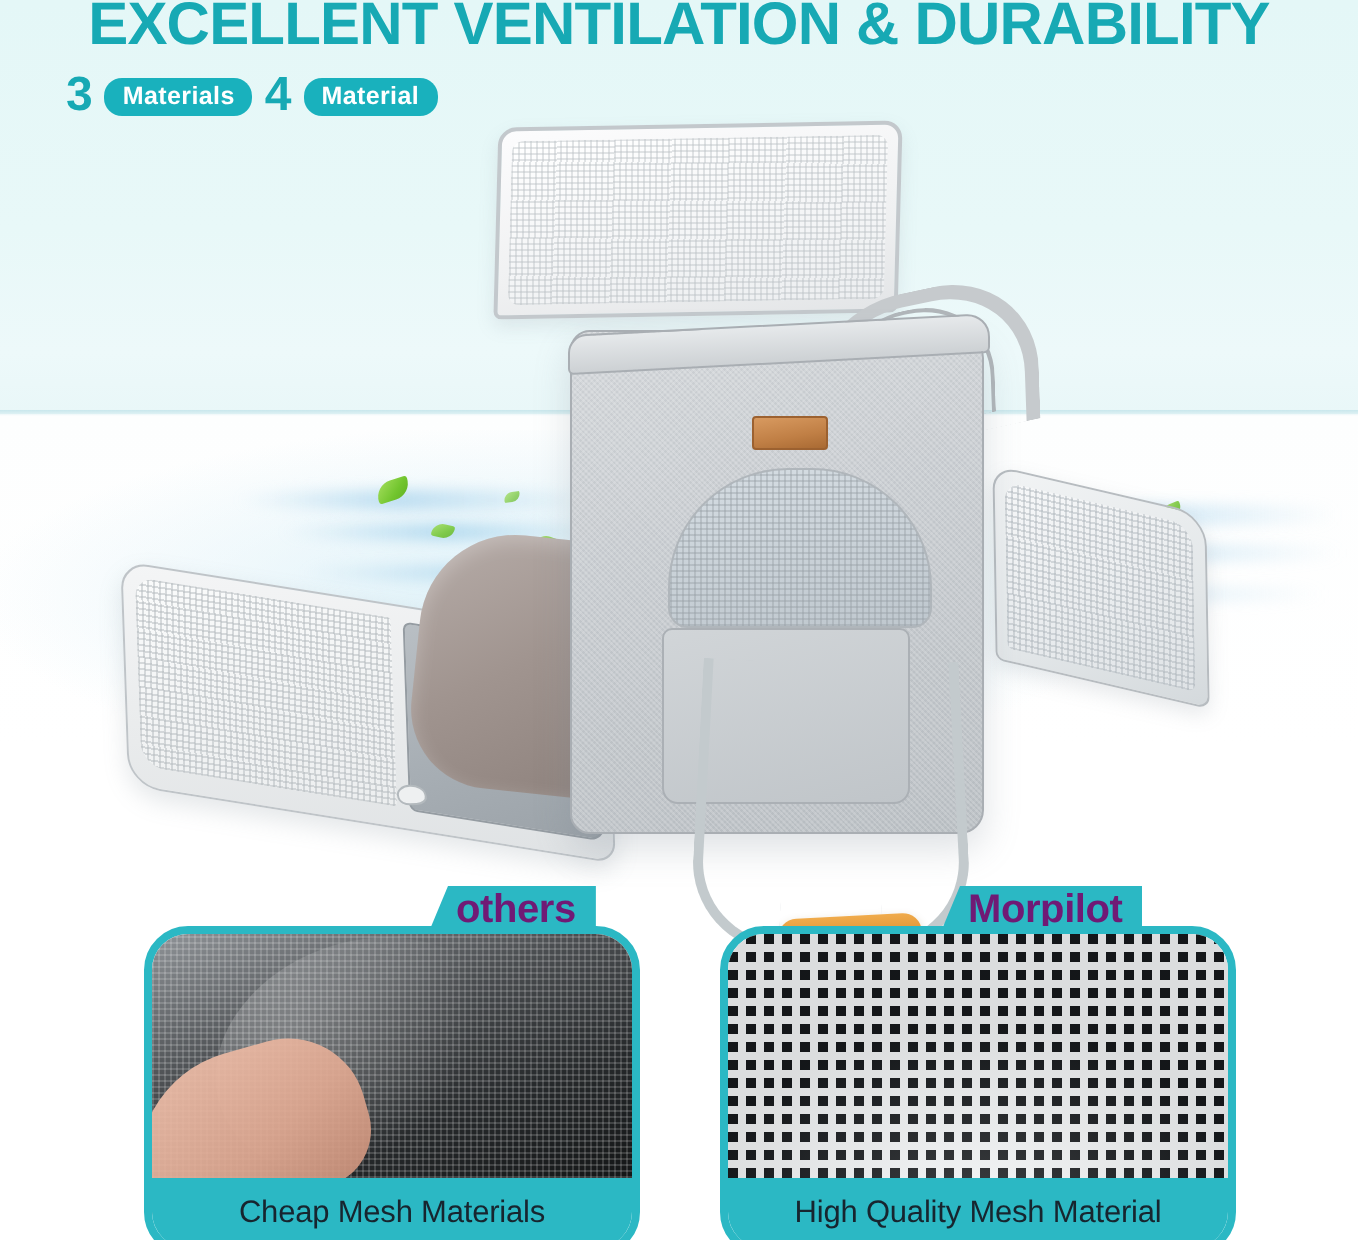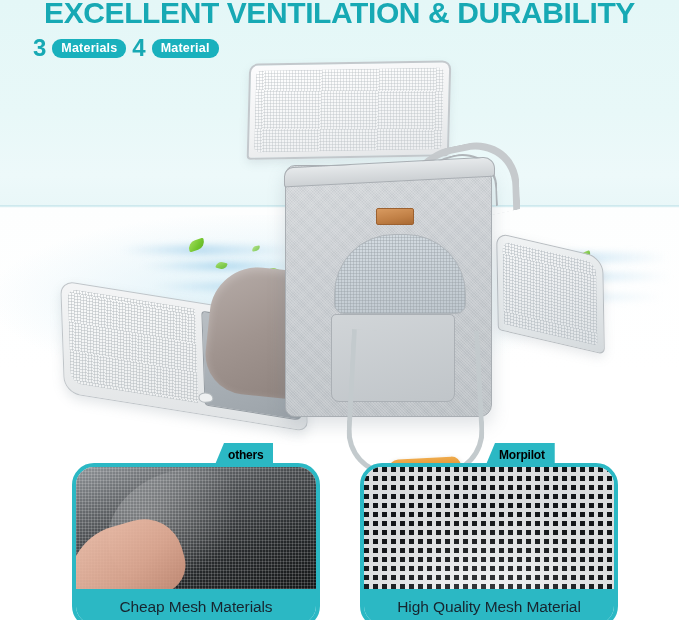--- a/index.html
+++ b/index.html
@@ -168,25 +168,25 @@
   .photo-good{
     background:
       repeating-linear-gradient(0deg,#16191c 0 5px,#f4f6f7 5px 9px),
       repeating-linear-gradient(90deg,#16191c 0 5px,#f4f6f7 5px 9px);
     background-blend-mode:lighten;}
   .good-curve{position:absolute;inset:0;
     background:radial-gradient(ellipse 80% 120% at 50% 120%,rgba(255,255,255,.18),rgba(0,0,0,.10) 70%);}
 
   
   .tab{position:absolute;top:0;height:24px;background:#2bb8c4;
-    display:flex;align-items:center;color:#000000;font-size:12px;font-weight:bold;
+    display:flex;align-items:center;color:#701a75;font-size:20px;font-weight:bold;
     padding:0 10px 0 14px;letter-spacing:-.2px;
     clip-path:polygon(10px 0,100% 0,100% 100%,0 100%);}
   .tab-left{left:214px;}
-  .tab-right{left:485px;}
+  .tab-right{left:470px;}
 </style>
 </head>
 <body>
 
 <div id="stage">
 
   <div class="bg-sky"></div>
   <div class="bg-floor"></div>
   <div class="horizon"></div>
   <div class="floor-glow"></div>

